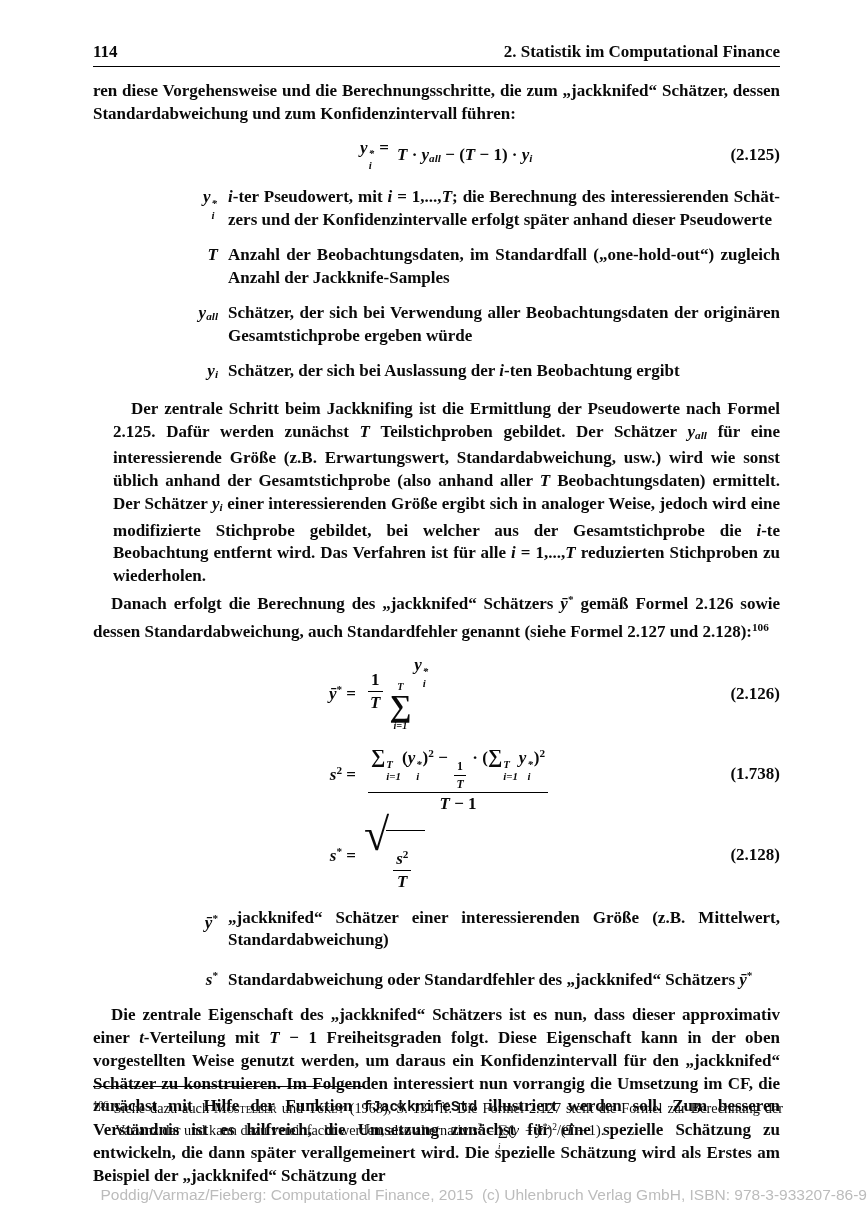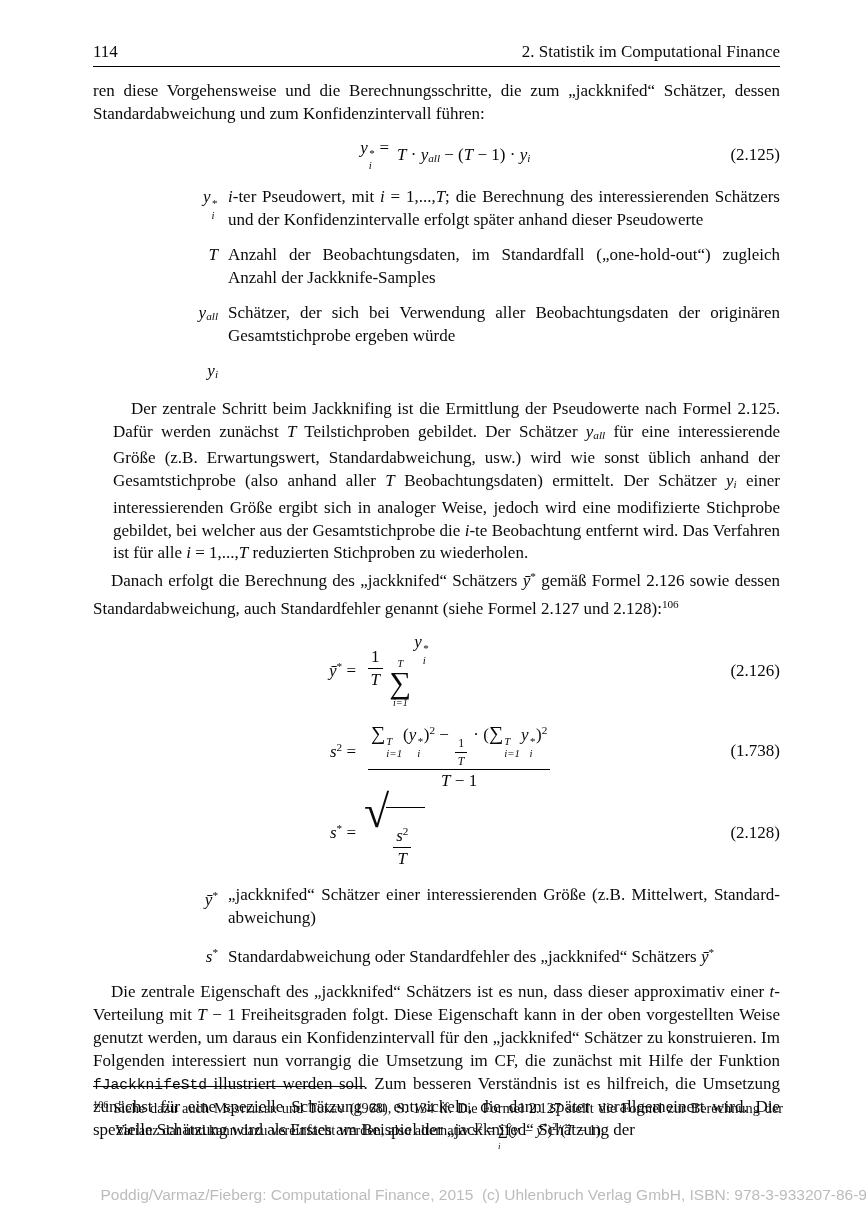--- a/index.html
+++ b/index.html
@@ -1,21 +1,21 @@
 <!DOCTYPE html>
 <html lang="de"><head>
 <meta charset="utf-8">
 <style>
   html,body{margin:0;padding:0;}
   body{
     width:867px;height:1227px;background:#ffffff;color:#0a0a0a;
     font-family:"Liberation Serif","DejaVu Serif",serif;
     position:relative;overflow:hidden;
   }
-  .content{position:absolute;left:93px;top:0;width:687px;}
+  .content{position:absolute;left:93px;top:0;width:687px;font-weight:bold;}
   .pagehead{
     display:flex;justify-content:space-between;align-items:flex-end;
     padding-top:43px;padding-bottom:4px;border-bottom:1.3px solid #000;
     font-size:17px;line-height:1.1;
   }
   .body-text{font-size:17px;line-height:22.9px;text-align:justify;margin:0;hyphens:auto;-webkit-hyphens:auto;}
   .intro{margin-top:13px;}
   .indent{text-indent:18px;}
   .p1{margin-top:12px;margin-left:20px;}
   .p3{margin-top:12px;}
@@ -111,20 +111,21 @@
       <div class="def-row">
         <span class="def-label"><span class="sg-i">T</span></span>
         <span class="def-desc"><span class="sg-r">Anzahl der Beobachtungsdaten, im Standardfall („one-hold-out“) zugleich Anzahl der Jackknife-Samples</span></span>
       </div>
       <div class="def-row">
         <span class="def-label"><span class="sg-i">y</span><span class="sg-subi">all</span></span>
         <span class="def-desc"><span class="sg-r">Schätzer, der sich bei Verwendung aller Beobachtungsdaten der originären Gesamtstichprobe ergeben würde</span></span>
       </div>
       <div class="def-row">
         <span class="def-label"><span class="sg-i">y</span><span class="sg-subi">i</span></span>
+        <span class="def-desc"><span class="sg-r">Schätzer, der sich bei Auslassung der </span><span class="sg-i">i</span><span class="sg-r">-ten Beobachtung ergibt</span></span>
       </div>
     </div>
 
     <p class="body-text indent p1"><span class="sg-r">Der zentrale Schritt beim Jackknifing ist die Ermittlung der Pseudowerte nach Formel 2.125. Dafür werden zunächst </span><span class="sg-i">T</span><span class="sg-r"> Teilstichproben gebildet. Der Schätzer </span><span class="sg-i">y</span><span class="sg-subi">all</span><span class="sg-r"> für eine interessierende Größe (z.B. Erwartungswert, Standardabweichung, usw.) wird wie sonst üblich anhand der Gesamtstichprobe (also anhand aller </span><span class="sg-i">T</span><span class="sg-r"> Beobachtungsdaten) ermittelt. Der Schätzer </span><span class="sg-i">y</span><span class="sg-subi">i</span><span class="sg-r"> einer interessierenden Größe ergibt sich in analoger Weise, jedoch wird eine modifizierte Stichprobe gebildet, bei welcher aus der Gesamtstichprobe die </span><span class="sg-i">i</span><span class="sg-r">-te Beobachtung entfernt wird. Das Verfahren ist für alle </span><span class="sg-i">i</span><span class="sg-r"> = 1,...,</span><span class="sg-i">T</span><span class="sg-r"> reduzierten Stichproben zu wiederholen.</span></p>
     <p class="body-text indent"><span class="sg-r">Danach erfolgt die Berechnung des „jackknifed“ Schätzers </span><span class="sg-i">ȳ</span><span class="sg-sup">*</span><span class="sg-r"> gemäß Formel 2.126 sowie dessen Standardabweichung, auch Standardfehler genannt (siehe Formel 2.127 und 2.128):</span><span class="sg-sup">106</span></p>
 
     <div class="eqgroup">
       <div class="eq">
         <span class="eq-lhs"><span class="sg-i">ȳ</span><span class="sg-sup">*</span><span class="sg-r"> =</span></span>
         <span class="eq-rhs"><span class="frac">

